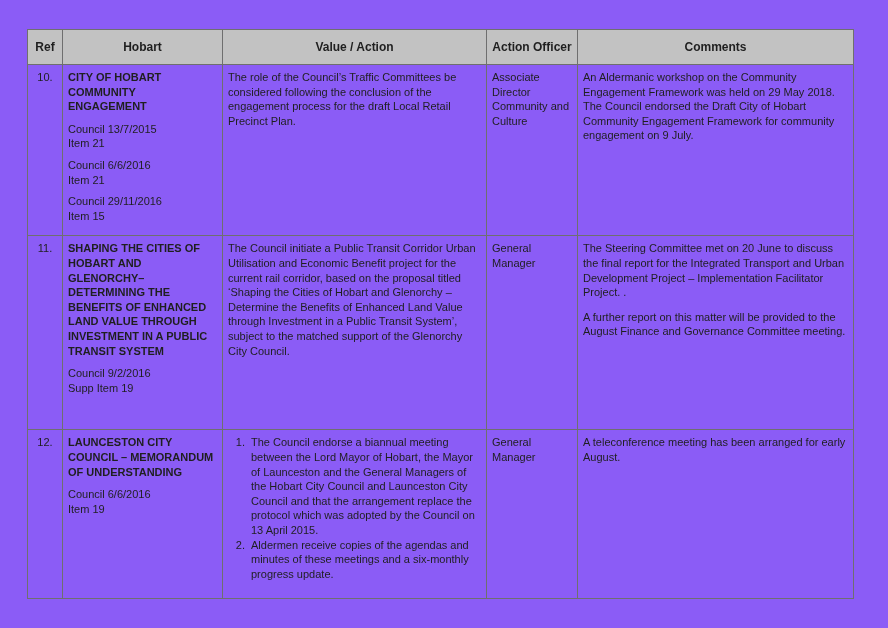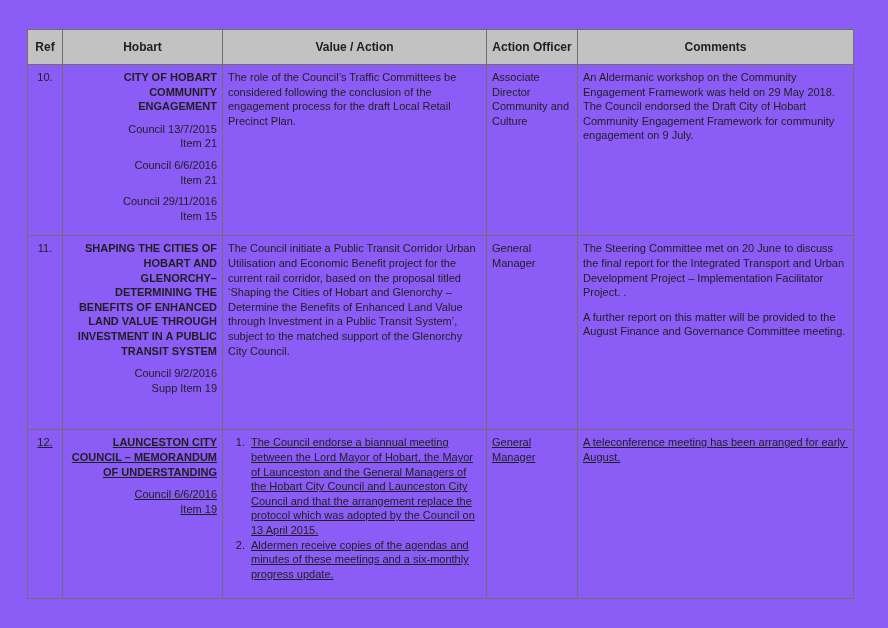--- a/index.html
+++ b/index.html
@@ -44,28 +44,28 @@
     vertical-align: middle;
     text-align: center;
     font-weight: bold;
     font-size: 12px;
     line-height: 14px;
     padding: 3px 4px;
   }
   tr.header-row { height: 35px; }
   tr.item-row-0 { height: 156px; }
   tr.item-row-1 { height: 194px; margin-top: 28px; }
-  tr.item-row-2 { height: 169px; text-decoration: underline; }
+  tr.item-row-2 { height: 169px; }
 
   td.cell-ref {
     text-align: center;
     padding-left: 2px;
     padding-right: 2px;
   }
-  td.cell-title { text-align: right; }
+  td.cell-title { text-align: left; }
   .title-text {
     font-weight: bold;
     margin: 0 0 8px 0;
   }
   .meta-block { margin: 0 0 7px 0; }
   .meta-block div { margin: 0; }
 
   td.cell-report p,
   td.cell-comments p {
     margin: 0 0 10px 0;

